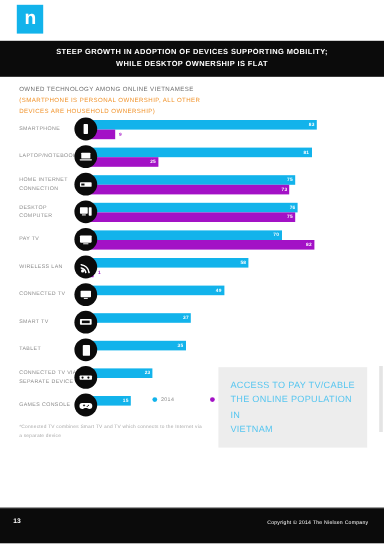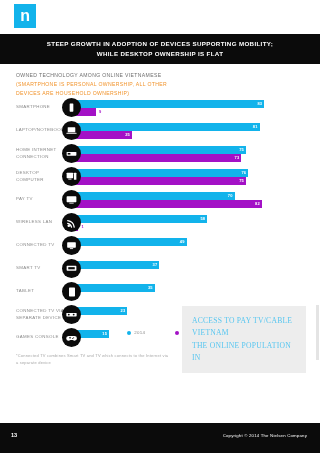--- a/index.html
+++ b/index.html
@@ -99,21 +99,21 @@
   }
 
   
   .callout {
     position: absolute; left: 182px; top: 306px;
     width: 124px; padding: 9px 10px;
     background: #EDEDED;
   }
   .callout div {
     color: #57C6F0; font-size: 7.6px; line-height: 1.62;
-    letter-spacing: 0.25px; text-transform: uppercase; font-family: Liberation Serif, serif;
+    letter-spacing: 0.25px; text-transform: uppercase;
   }
 
   
   .footer-rule {
     position: absolute; left: 0; top: 423px; width: 320px; height: 1px;
     background: #0B0B0B;
   }
   .footer-bar {
     position: absolute; left: 0; top: 424px; width: 320px; height: 29px;
     background: #0B0B0B;
@@ -343,22 +343,22 @@
       </div>
     </div>
 
   <div class="footnote">
     <div>*Connected TV combines Smart TV and TV which connects to the Internet via</div>
     <div>a separate device</div>
   </div>
 
   <div class="callout">
     <div>ACCESS TO PAY TV/CABLE</div>
+    <div>THE ONLINE POPULATION IN</div>
     <div>VIETNAM</div>
-    <div>THE ONLINE POPULATION IN</div>
   </div>
 
   <div class="scroll-hint"></div>
 
   <div class="footer-rule"></div>
   <div class="footer-bar"></div>
   <div class="page-num">13</div>
   <div class="copyright">Copyright © 2014 The Nielsen Company</div>
 </div>
 

